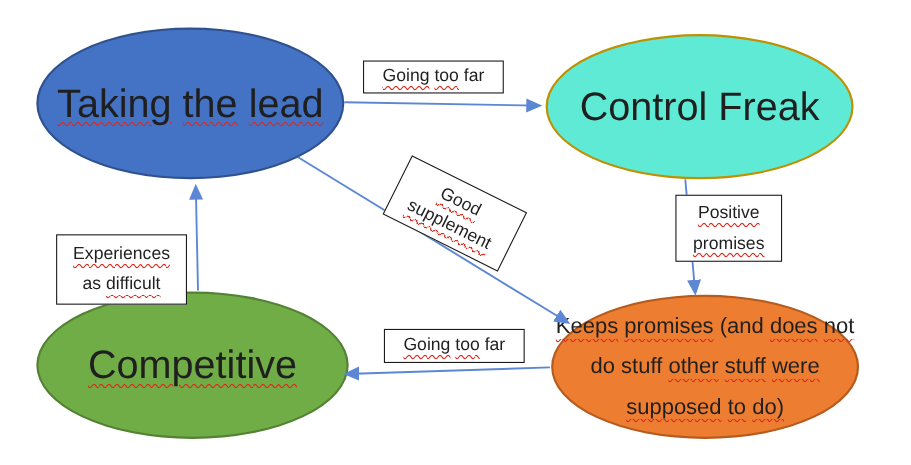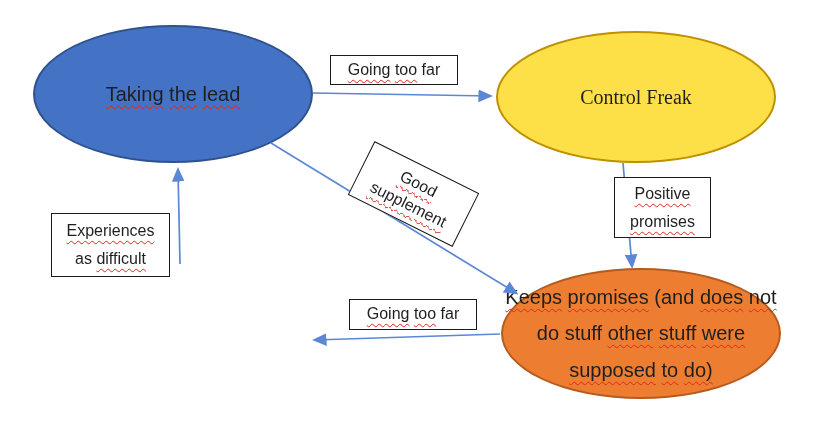--- a/index.html
+++ b/index.html
@@ -12,21 +12,21 @@
   .canvas{
     position:relative;width:828px;height:423px;background:#ffffff;overflow:hidden;
     font-family:"Liberation Sans",sans-serif;color:var(--text);
   }
   .ellipse{
     position:absolute;border-radius:50%;border:2.5px solid #000;
     display:flex;align-items:center;justify-content:center;text-align:center;
     box-sizing:border-box;z-index:1;
   }
   .node-label{white-space:nowrap;line-height:1.2;}
-  .node-label.big{font-size:20px;}
+  .node-label.big{font-size:36px;}
   .node-label.small{font-size:20px;line-height:1.82;white-space:nowrap;}
   .arrows{position:absolute;left:0;top:0;z-index:2;pointer-events:none;}
   .arrows line{stroke:var(--arrow);stroke-width:1.7;}
   .arrowhead{fill:var(--arrow);}
   .labelbox{
     position:absolute;background:#ffffff;border:1.5px solid var(--box-border);
     display:flex;align-items:center;justify-content:center;text-align:center;
     font-size:16px;box-sizing:border-box;z-index:3;
   }
   .labelbox .lines{line-height:1.05;}
@@ -43,24 +43,27 @@
 </style>
 </head>
 <body>
 
 <div class="canvas">
 
   <div class="ellipse" style="left: 33px; top: 25px; width: 280px; height: 138px; background-color: rgb(68, 114, 196); border-color: rgb(47, 82, 143);">
     <span class="node-label big"><span class="sq">Taking</span> <span class="sq">the</span> <span class="sq">lead</span></span>
   </div>
 
-  <div class="ellipse" style="left: 496px; top: 31px; width: 280px; height: 132px; background-color: #fde047; border-color: rgb(191, 144, 0); font-family: Liberation Serif, serif;">
+  <div class="ellipse" style="left: 496px; top: 31px; width: 280px; height: 132px; background-color: #5eead4; border-color: rgb(191, 144, 0);">
     <span class="node-label big"><span>Control</span> <span>Freak</span></span>
   </div>
 
+  <div class="ellipse" style="left: 33px; top: 265px; width: 284px; height: 134px; background-color: rgb(112, 173, 71); border-color: rgb(84, 130, 53);">
+    <span class="node-label big"><span class="sq">Competitive</span></span>
+  </div>
 
   <div class="ellipse" style="left: 501px; top: 268px; width: 280px; height: 131px; background-color: rgb(237, 125, 49); border-color: rgb(181, 91, 30);">
     <span class="node-label small"><span class="sq">Keeps</span> <span class="sq">promises</span> <span>(and</span> <span class="sq">does</span> <span class="sq">not</span><br><span>do</span> <span>stuff</span> <span class="sq">other</span> <span class="sq">stuff</span> <span class="sq">were</span><br><span class="sq">supposed</span> <span class="sq">to</span> <span class="sq">do)</span></span>
   </div>
 
   <svg class="arrows" width="828" height="423" viewBox="0 0 828 423">
     <defs>
       <marker id="ah" viewBox="0 0 10 10" refX="8" refY="5" markerWidth="8.5" markerHeight="8.5" orient="auto">
         <path class="arrowhead" d="M0,0.6 L10,5 L0,9.4 z"></path>
       </marker>

